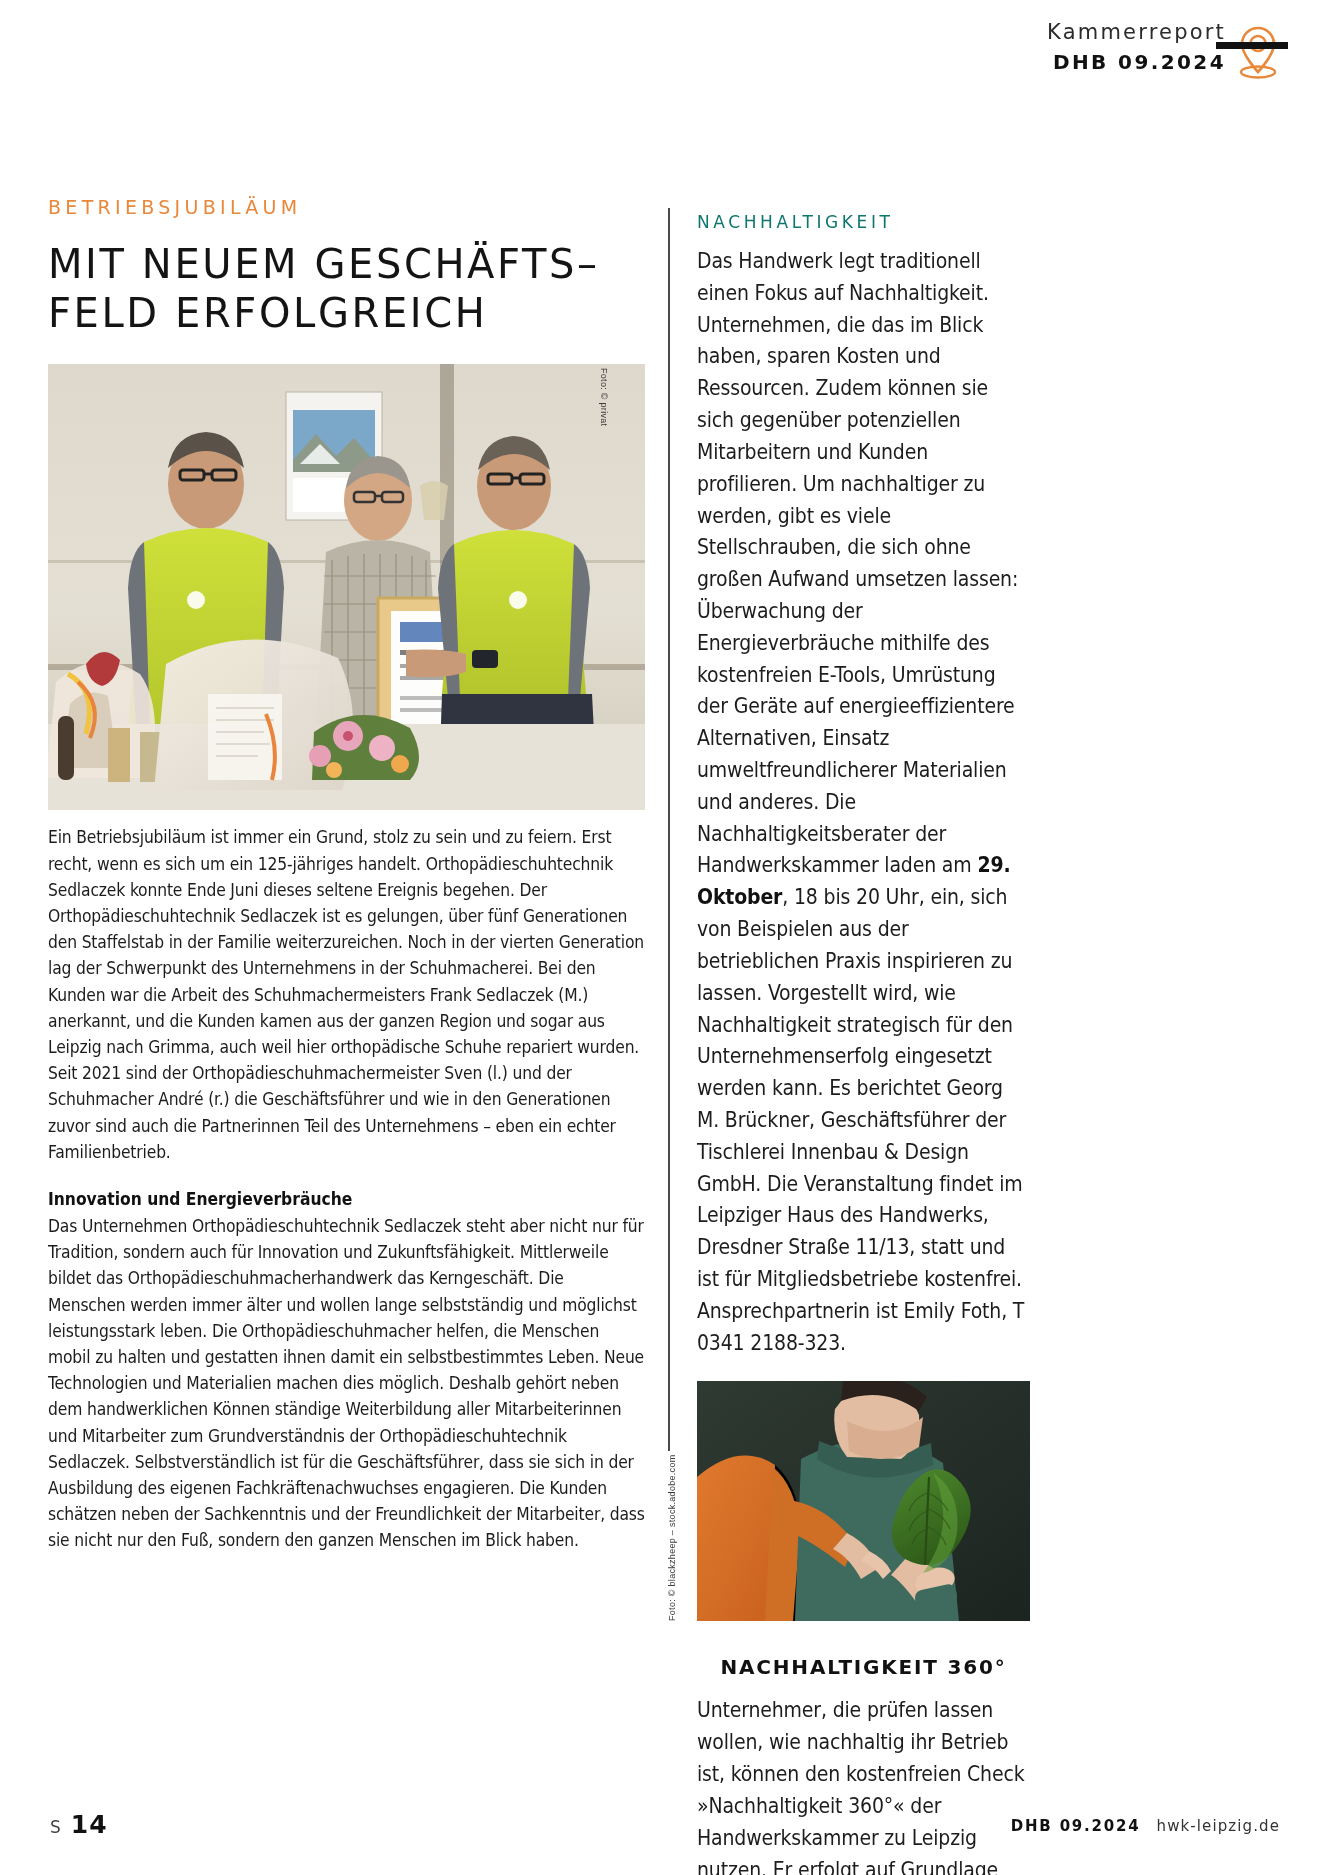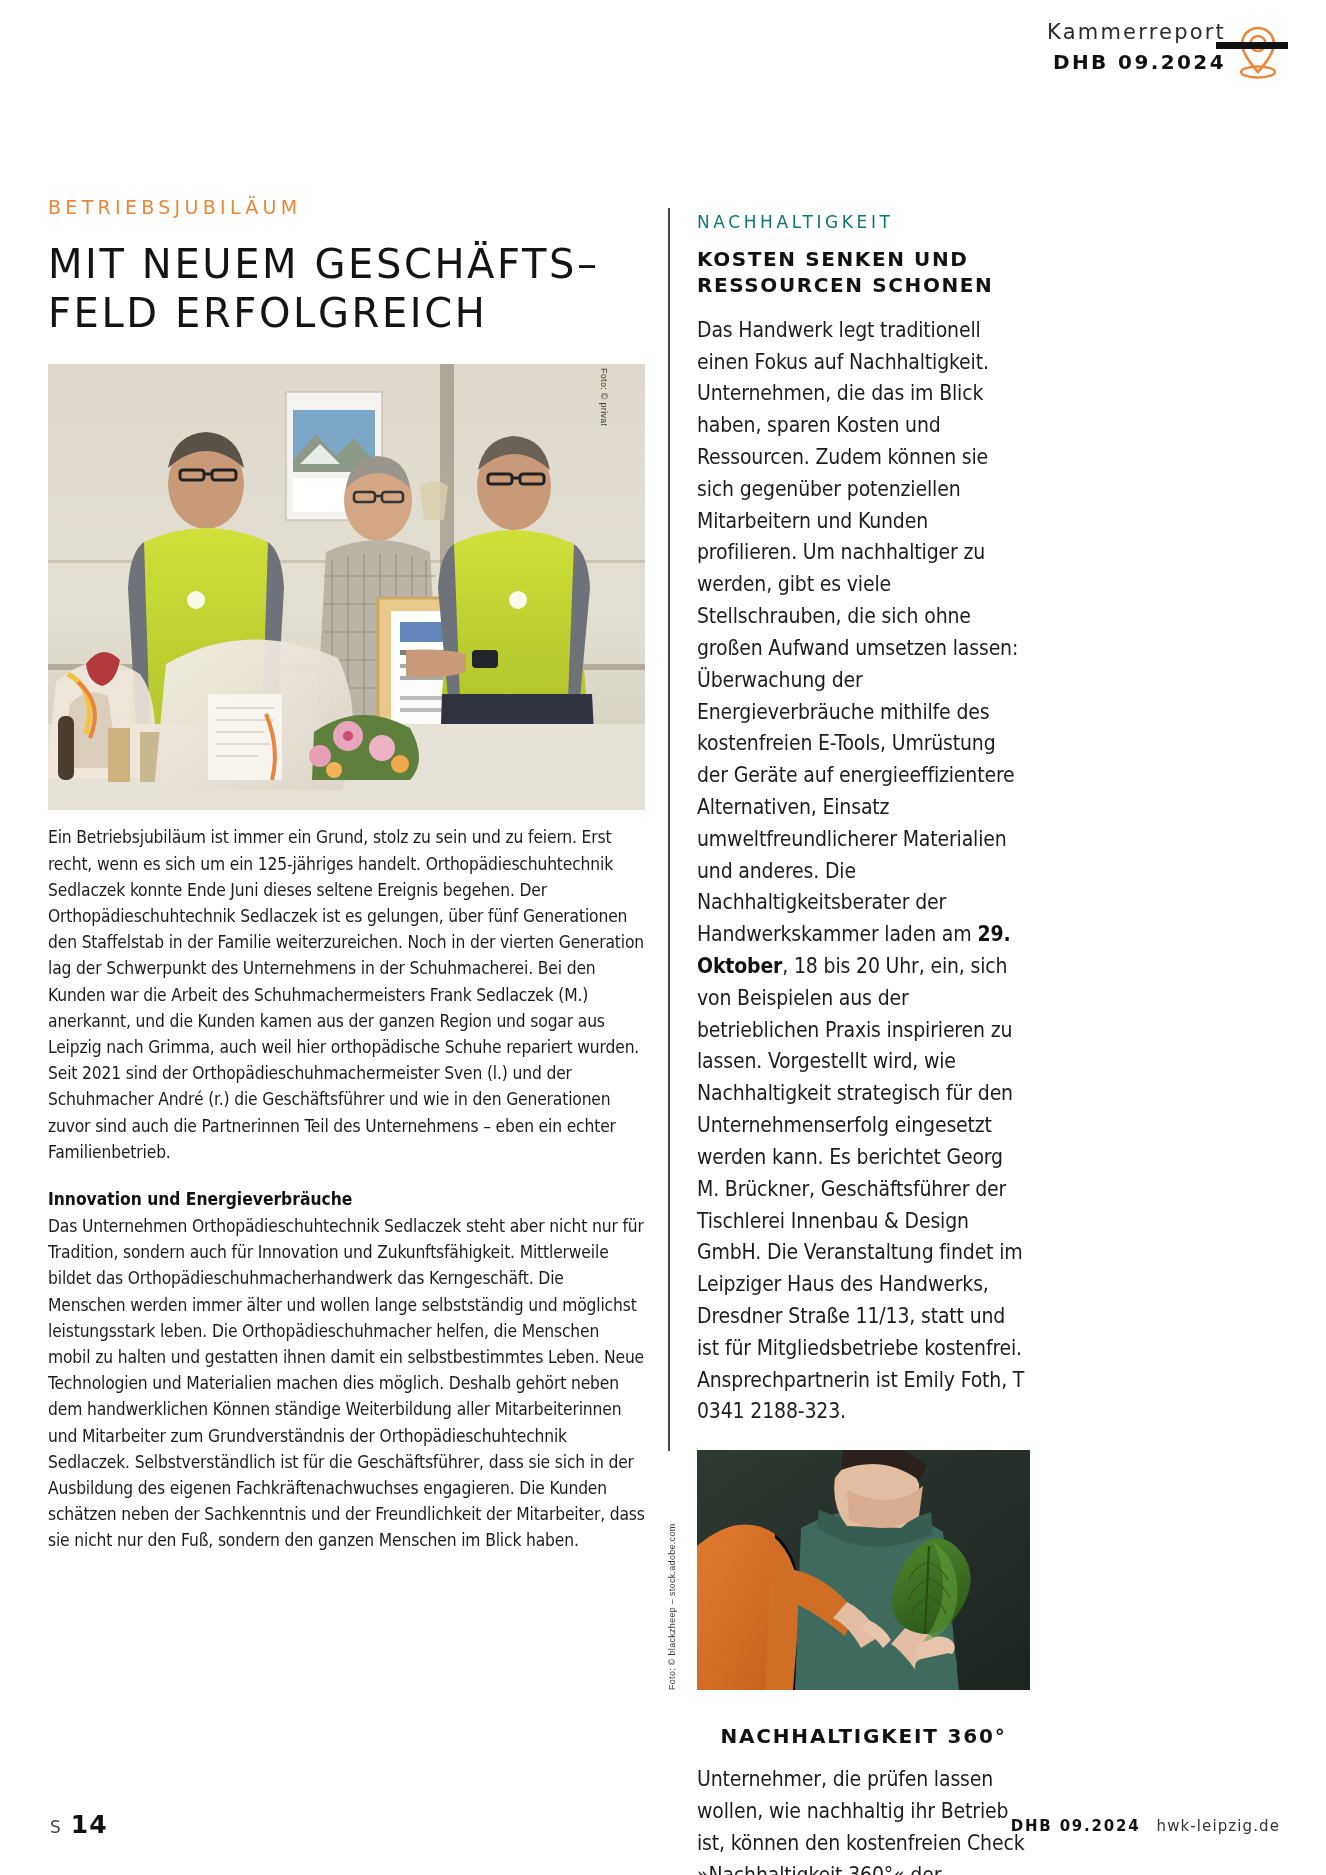--- a/index.html
+++ b/index.html
@@ -388,22 +388,20 @@
 
   <p class="body-text">Ein Betriebsjubiläum ist immer ein Grund, stolz zu sein und zu feiern. Erst recht, wenn es sich um ein 125-jähriges handelt. Orthopädieschuhtechnik Sedlaczek konnte Ende Juni dieses seltene Ereignis begehen. Der Orthopädieschuhtechnik Sedlaczek ist es gelungen, über fünf Generationen den Staffelstab in der Familie weiterzureichen. Noch in der vierten Generation lag der Schwerpunkt des Unternehmens in der Schuhmacherei. Bei den Kunden war die Arbeit des Schuhmachermeisters Frank Sedlaczek (M.) anerkannt, und die Kunden kamen aus der ganzen Region und sogar aus Leipzig nach Grimma, auch weil hier orthopädische Schuhe repariert wurden. Seit 2021 sind der Orthopädieschuhmachermeister Sven (l.) und der Schuhmacher André (r.) die Geschäftsführer und wie in den Generationen zuvor sind auch die Partnerinnen Teil des Unternehmens – eben ein echter Familienbetrieb.</p>
   <div class="sub-head">Innovation und Energieverbräuche</div>
   <p class="body-text">Das Unternehmen Orthopädieschuhtechnik Sedlaczek steht aber nicht nur für Tradition, sondern auch für Innovation und Zukunftsfähigkeit. Mittlerweile bildet das Orthopädieschuhmacherhandwerk das Kerngeschäft. Die Menschen werden immer älter und wollen lange selbstständig und möglichst leistungsstark leben. Die Orthopädieschuhmacher helfen, die Menschen mobil zu halten und gestatten ihnen damit ein selbstbestimmtes Leben. Neue Technologien und Materialien machen dies möglich. Deshalb gehört neben dem handwerklichen Können ständige Weiterbildung aller Mitarbeiterinnen und Mitarbeiter zum Grundverständnis der Orthopädieschuhtechnik Sedlaczek. Selbstverständlich ist für die Geschäftsführer, dass sie sich in der Ausbildung des eigenen Fachkräftenachwuchses engagieren. Die Kunden schätzen neben der Sachkenntnis und der Freundlichkeit der Mitarbeiter, dass sie nicht nur den Fuß, sondern den ganzen Menschen im Blick haben.</p>
 </div>
 
 <div class="v-divider"></div>
 
 <div class="right-col">
   <div class="kicker-right">NACHHALTIGKEIT</div>
-  <h2 class="right-head" style="white-space:pre-line">KOSTEN SENKEN UND
-RESSOURCEN SCHONEN</h2>
 
   <p class="body-text">
     <span>Das Handwerk legt traditionell einen Fokus auf Nachhaltigkeit. Unternehmen, die das im Blick haben, sparen Kosten und Ressourcen. Zudem können sie sich gegenüber potenziellen Mitarbeitern und Kunden profilieren. Um nachhaltiger zu werden, gibt es viele Stellschrauben, die sich ohne großen Aufwand umsetzen lassen: Überwachung der Energieverbräuche mithilfe des kostenfreien E-Tools, Umrüstung der Geräte auf energieeffizientere Alternativen, Einsatz umweltfreundlicherer Materialien und anderes. Die Nachhaltigkeitsberater der Handwerkskammer laden am </span><b class="inline-bold">29. Oktober</b><span>, 18 bis 20 Uhr, ein, sich von Beispielen aus der betrieblichen Praxis inspirieren zu lassen. Vorgestellt wird, wie Nachhaltigkeit strategisch für den Unternehmenserfolg eingesetzt werden kann. Es berichtet Georg M. Brückner, Geschäftsführer der Tischlerei Innenbau &amp; Design GmbH. Die Veranstaltung findet im Leipziger Haus des Handwerks, Dresdner Straße 11/13, statt und ist für Mitgliedsbetriebe kostenfrei. Ansprechpartnerin ist Emily Foth, T 0341 2188-323.</span>
   </p>
 
   <div class="photo-wrap-right">
     <svg class="photo-right" viewBox="0 0 333 240" preserveAspectRatio="none" xmlns="http://www.w3.org/2000/svg">
       <defs>
         <linearGradient id="bgdark" x1="0" y1="0" x2="1" y2="1">
           <stop offset="0" stop-color="#2f3a33"></stop>

